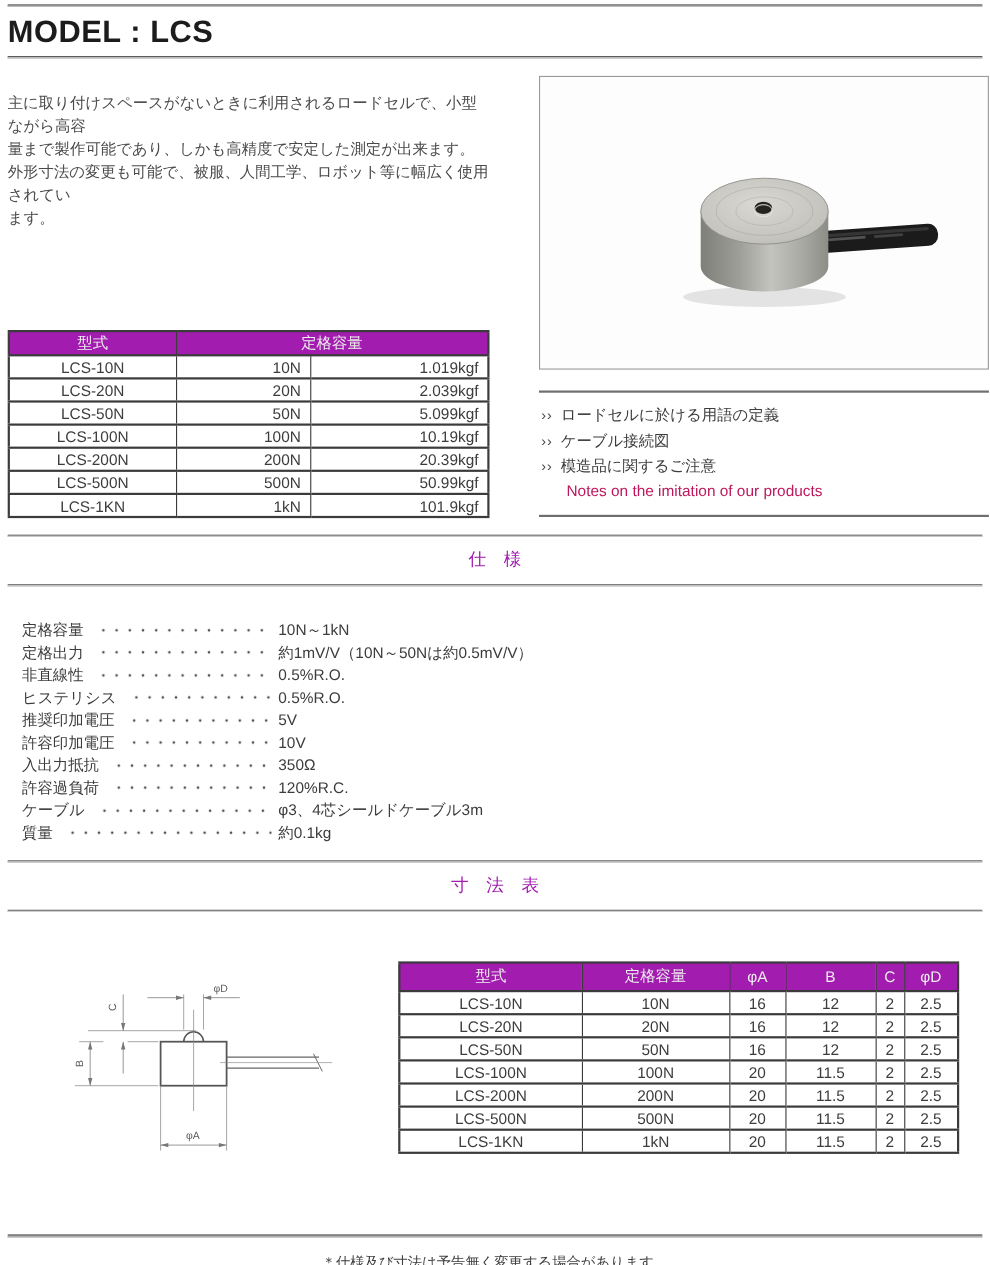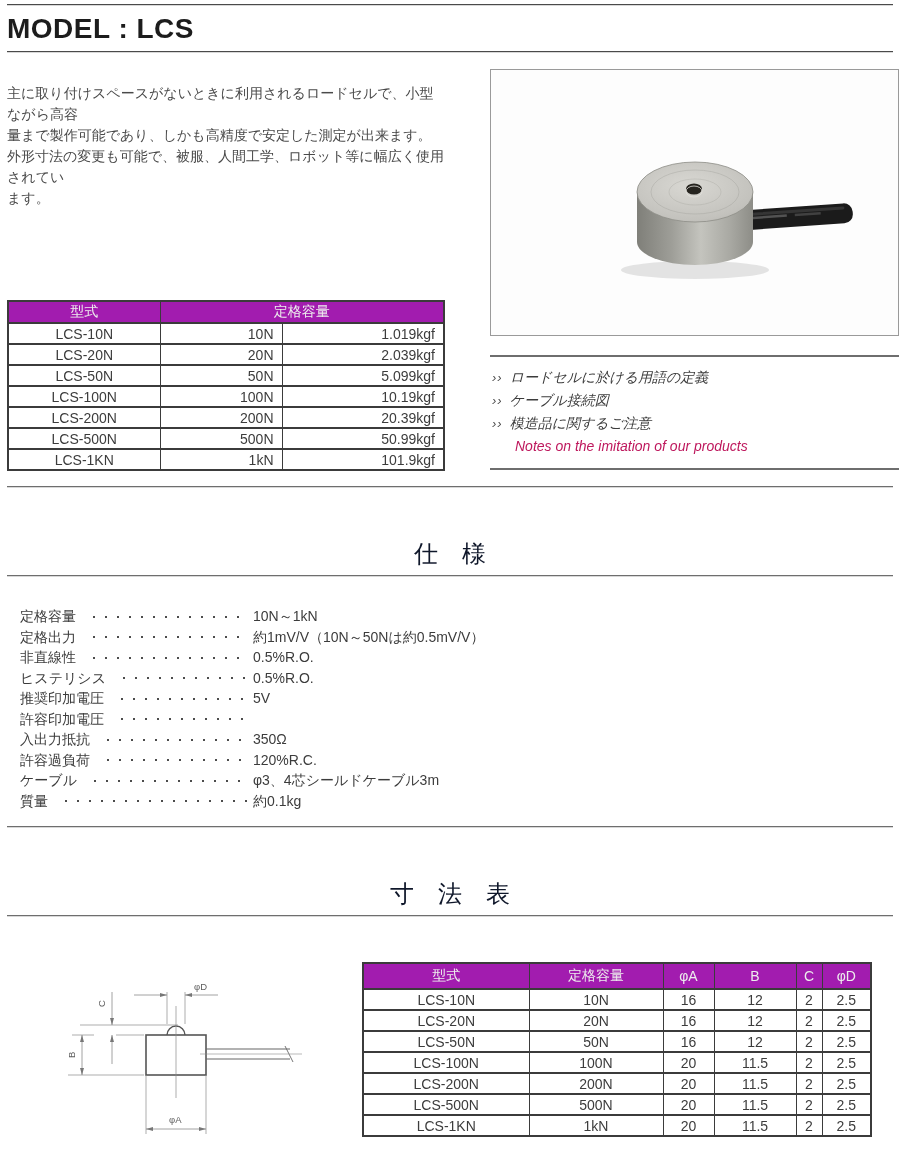--- a/index.html
+++ b/index.html
@@ -18,21 +18,21 @@
   .rule-footer { height:3px; background:#7e7e7e; border-bottom:1px solid #d2d2d2; margin-top:45px; }
 
   h1.model-title {
     font-size:28px; font-weight:bold; color:#1c1c1c;
     margin:7px 0 6px 0; letter-spacing:0.5px;
   }
 
   
   .top-area { display:flex; margin-top:14px;gap:20px; }
   .col-left { width:452px; }
-  .col-right { width:475px; margin-left:25px;font-style:italic; }
+  .col-right { width:475px; margin-left:25px; }
 
   .description {
     margin-top:16px; line-height:21px; white-space:pre-line; color:#4a4a4a;
   }
 
   
   table { border-collapse:collapse; table-layout:fixed; }
   .t1 { width:436px; margin-top:91px; border:2px solid #3b3b3b; }
   .t1 th, .t1 td {
     border-left:1px solid #3b3b3b; border-right:1px solid #3b3b3b;
@@ -58,22 +58,22 @@
   }
   .link-row { line-height:22px; }
   .link-prefix { color:#4a4a4a; font-size:13px; letter-spacing:1px; margin-right:7px; }
   a.link-label { color:#3c3c3c; text-decoration:none; cursor:pointer; }
   .link-sub { margin-left:23px; line-height:22px; color:#be185d; }
   .link-sub:empty { display:none; }
 
   
   .section-head { margin-top:15px; }
   .section-title {
-    text-align:center; font-size:24px; color:#0f172a;
-    padding:7px 0 6px 0; line-height:30px;margin-top:44px;
+    text-align:center; font-size:16px; color:#a21caf;
+    padding:7px 0 6px 0; line-height:30px;
   }
 
   
   .specs { margin:29px 0 0 13px; }
   .spec-row { display:flex; line-height:20.5px; }
   .spec-left { display:flex; width:233px; flex:0 0 233px; }
   .spec-label { white-space:nowrap; }
   .spec-dots {
     flex:1; margin:0 6px 0 10px;
     background-image:radial-gradient(circle, #4c4c4c 1.2px, transparent 1.4px);
@@ -269,20 +269,21 @@
           <span class="spec-dots"></span>
         </span>
         <span class="spec-value">5V</span>
       </div>
 
       <div class="spec-row">
         <span class="spec-left">
           <span class="spec-label">許容印加電圧</span>
           <span class="spec-dots"></span>
         </span>
+        <span class="spec-value">10V</span>
       </div>
 
       <div class="spec-row">
         <span class="spec-left">
           <span class="spec-label">入出力抵抗</span>
           <span class="spec-dots"></span>
         </span>
         <span class="spec-value">350Ω</span>
       </div>
 

